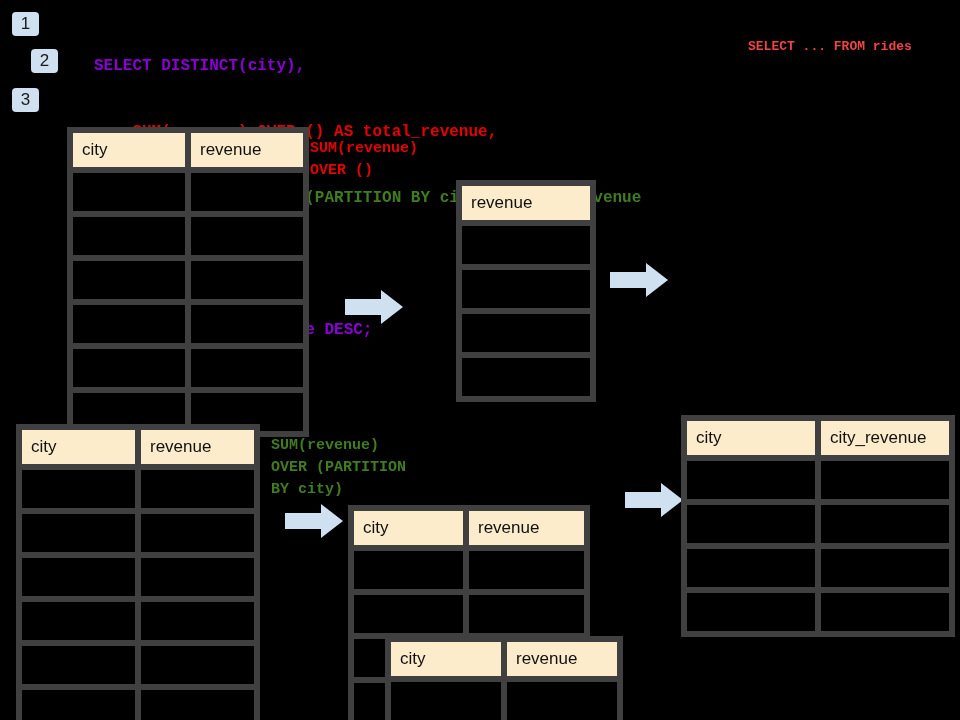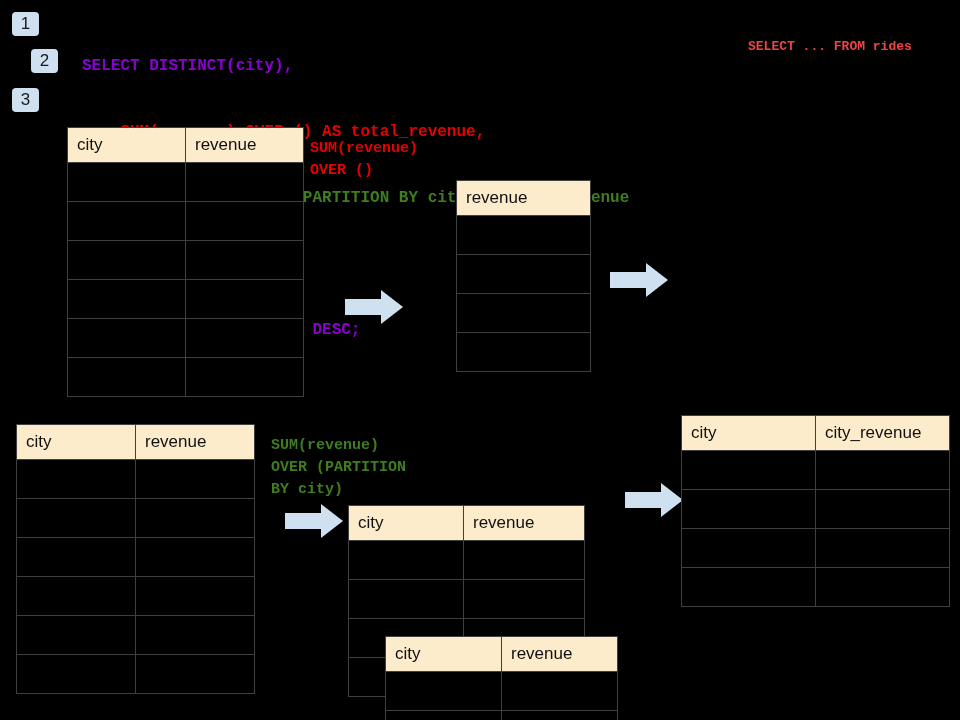--- a/index.html
+++ b/index.html
@@ -38,21 +38,21 @@
   .sql-block {
     position: absolute;
     left: 82px;
     top: 11px;
     font-family: "Liberation Mono", "DejaVu Sans Mono", monospace;
     font-size: 16px;
     font-weight: bold;
     line-height: 22px;
     white-space: pre;
   }
-  .sql-line { display: block; height: 22px; }
+  .sql-line { display: block; height: 22px; margin-left: 12px; }
   .c-purple { color: #8a00d4; }
   .c-red    { color: #e60000; }
   .c-green  { color: #3f7d20; }
 
   
   .side-note {
     position: absolute;
     left: 748px;
     top: 37px;
     width: 200px;
@@ -76,21 +76,21 @@
   #annot-partition { left: 271px; top: 435px; color: #3f7d20; }
 
   
   .tbl {
     position: absolute;
     border-collapse: collapse;
     table-layout: fixed;
     background: #000000;
   }
   .tbl th, .tbl td {
-    border: 1px solid #404040;
+    border: 6px solid #404040;
     padding: 0;
     margin: 0;
   }
   .tbl th {
     background: #fceccb;
     color: #111111;
     font-family: "Liberation Sans", sans-serif;
     font-size: 17px;
     font-weight: normal;
     text-align: left;

